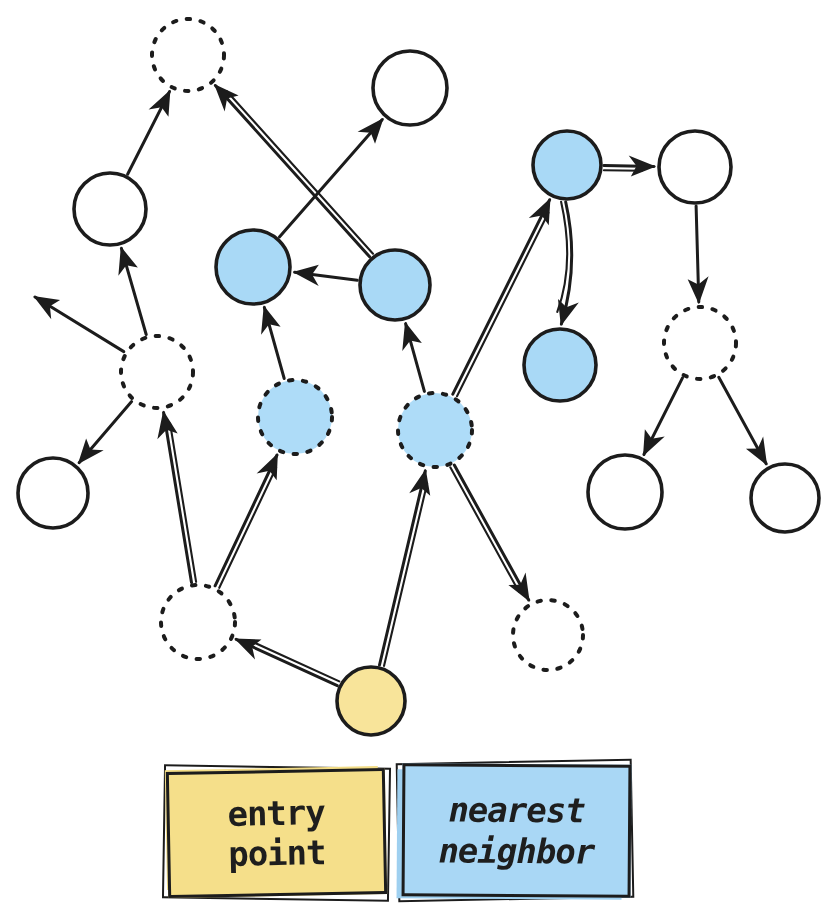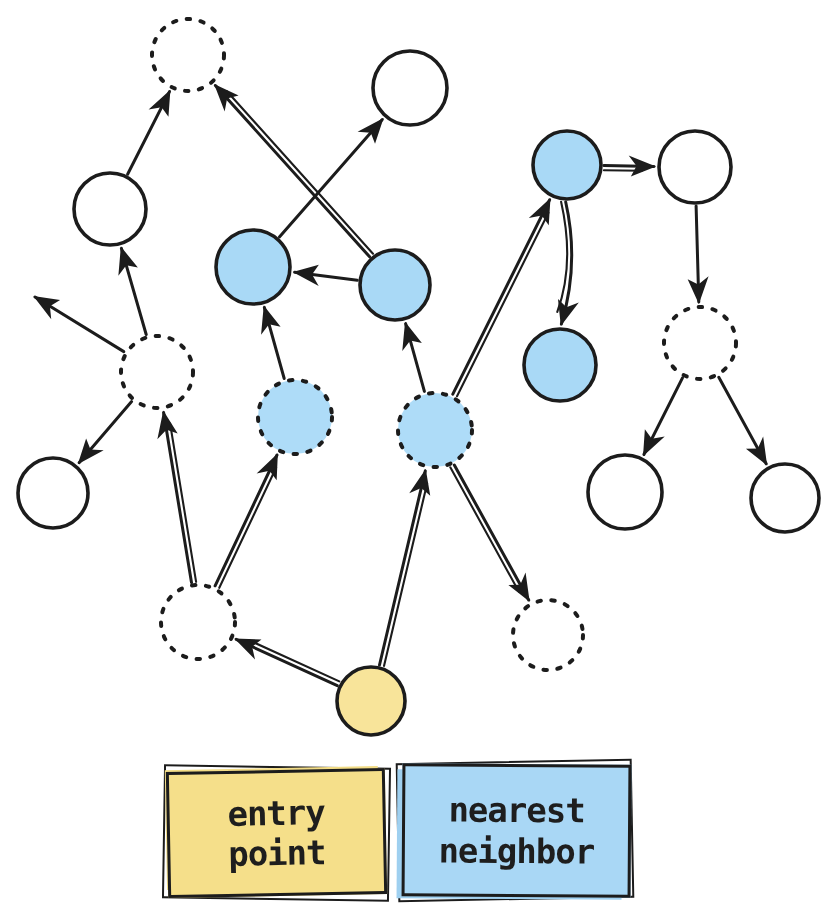--- a/index.html
+++ b/index.html
@@ -25,21 +25,21 @@
     font-weight:700;font-size:34px;line-height:1.18;
     letter-spacing:-1px;color:#1e1e1e;
   }
   .legend-yellow{left:167px;top:770px;width:219px;height:126px;}
   .legend-yellow .fill{
     border:3.5px solid var(--ink);
     transform:rotate(-1.1deg);
     box-shadow:-4px -5px 0 -3px #f2dc86;
   }
   .legend-yellow .sketch{inset:-4px;border:2.5px solid var(--ink);transform:rotate(0.9deg);}
-  .legend-blue{left:402px;top:764px;width:229px;height:133px;}
+  .legend-blue{left:402px;top:764px;width:229px;height:133px;font-style:italic;}
   .legend-blue .fill{
     border:3px solid var(--ink);
     transform:rotate(0.4deg);
     box-shadow:-7px 4px 0 -2px #9fd0f0;
   }
   .legend-blue .sketch{inset:-3px -2px -3px -5px;border:2.5px solid var(--ink);transform:rotate(-1.1deg);}
 </style>
 </head>
 <body>
 

